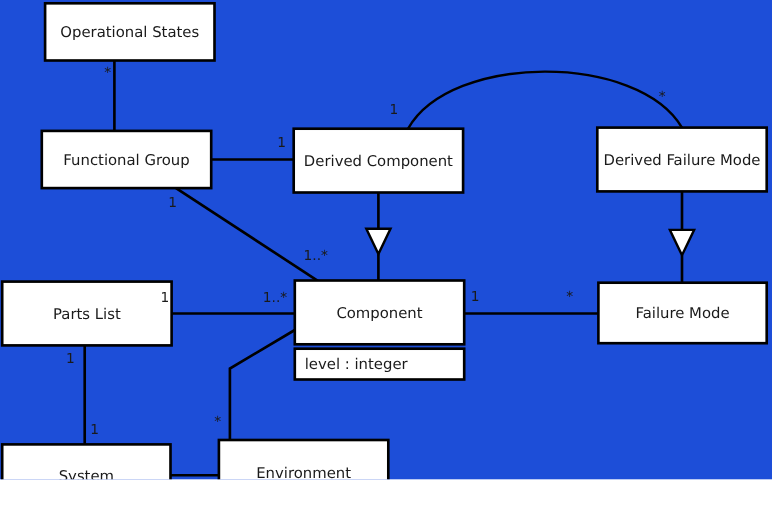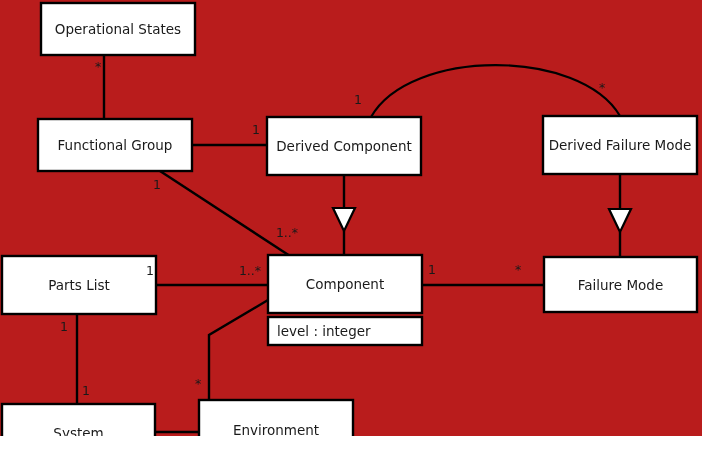--- a/index.html
+++ b/index.html
@@ -4,21 +4,21 @@
 <style>
   html, body {
     margin: 0;
     padding: 0;
     background: #ffffff;
   }
   #diagram-root {
     position: relative;
     width: 702px;
     height: 436px;
-    background: #b91c1c;
+    background: #1d4ed8;
     font-family: "DejaVu Sans", sans-serif;
     overflow: hidden;
   }
   svg#uml-canvas {
     position: absolute;
     left: 0;
     top: 0;
     width: 702px;
     height: 464px;
     display: block;

